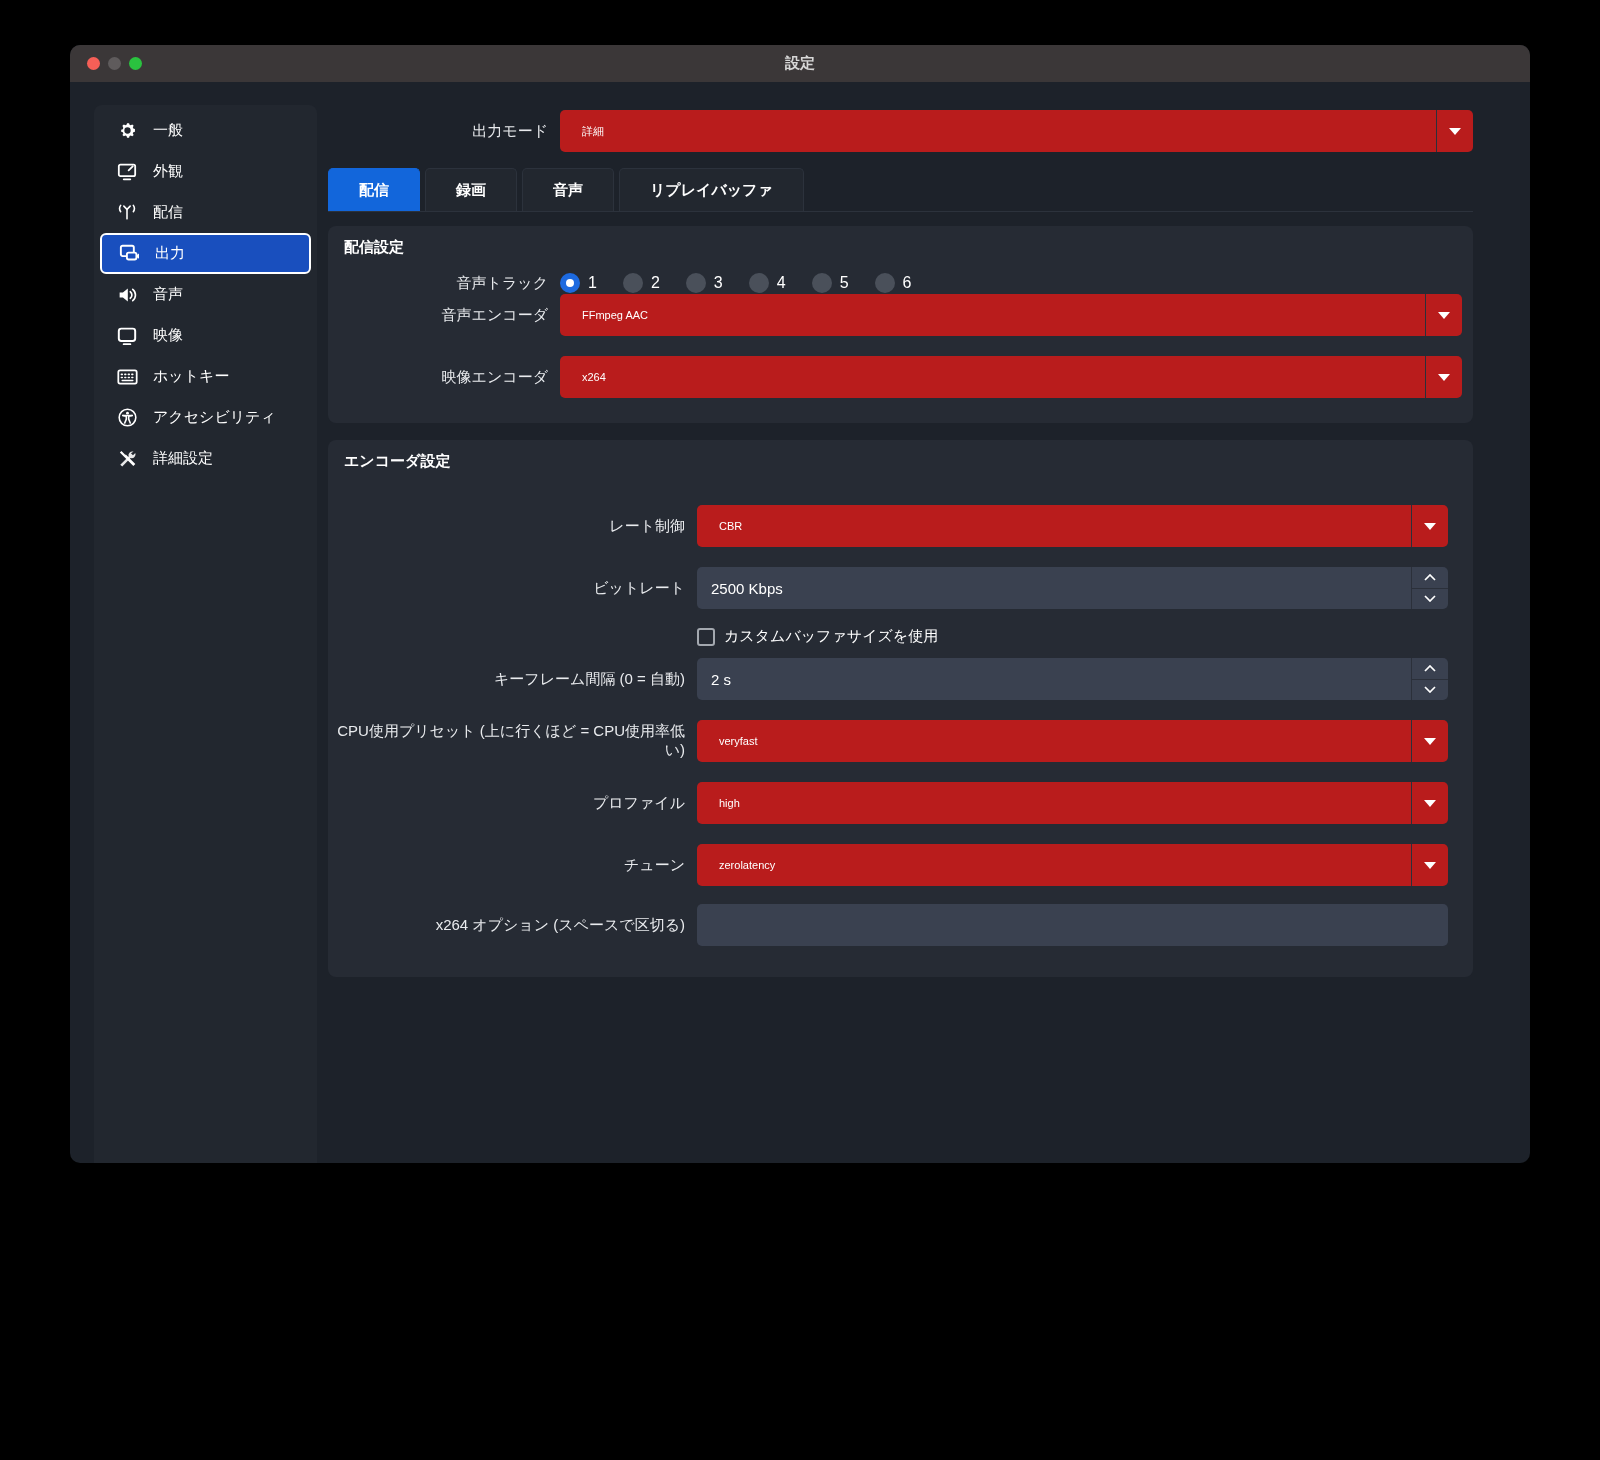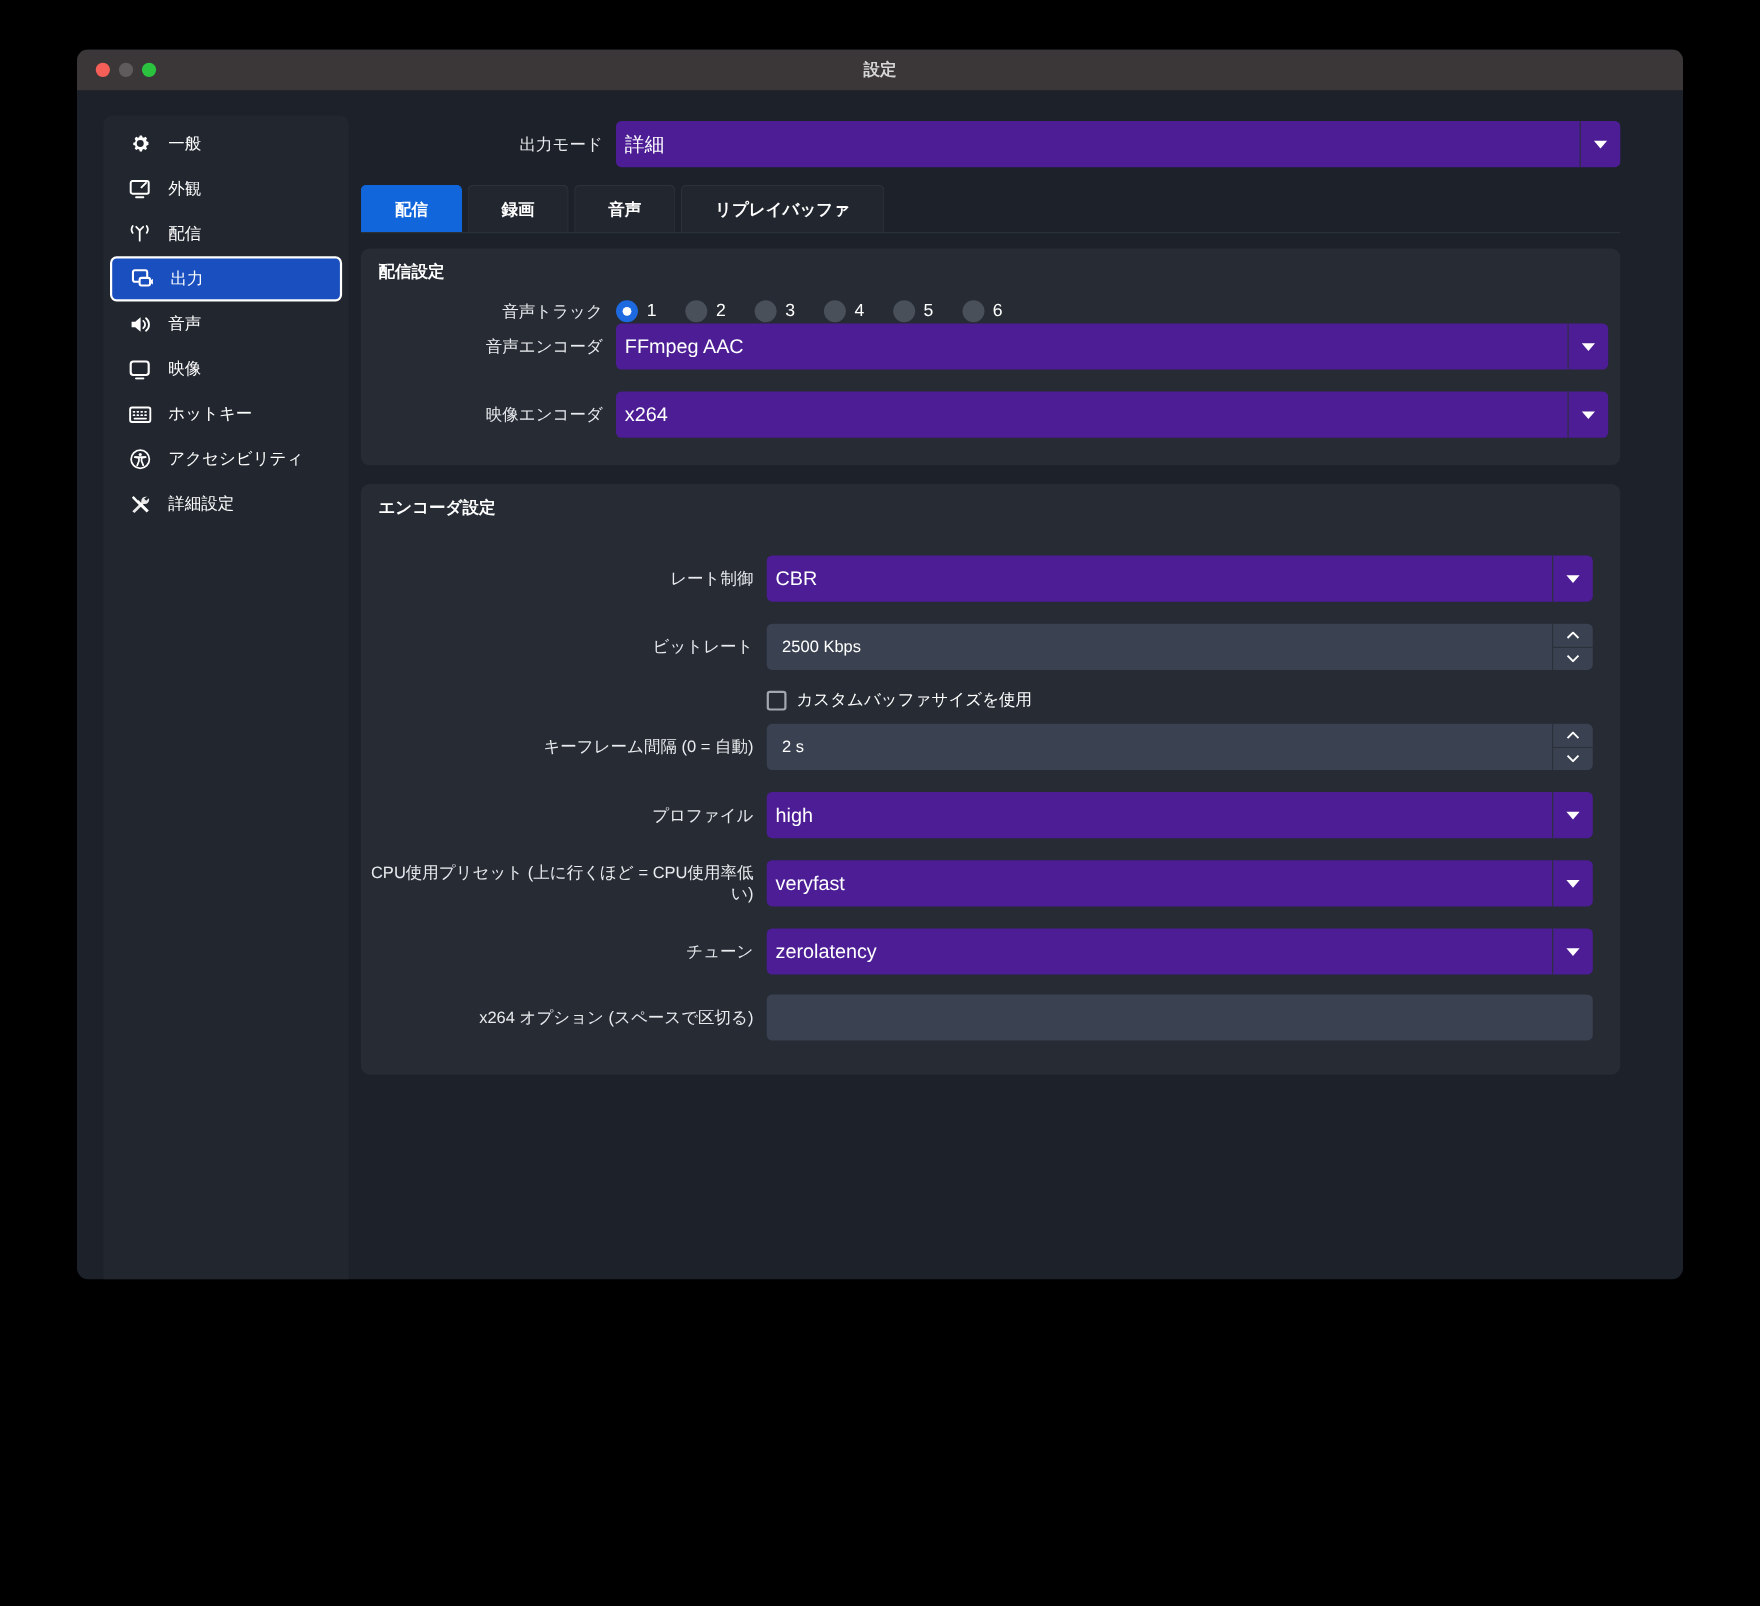--- a/index.html
+++ b/index.html
@@ -52,22 +52,22 @@
   
   .radio-row { margin-top:16px; height:22px; }
   .radios { display:flex; align-items:center; gap:26px; }
   .radio { display:flex; align-items:center; gap:8px; color:#fff; font-size:16px; }
   .rdot { width:20px; height:20px; border-radius:50%; background:#4a505a; position:relative; }
   .radio.checked .rdot { background:#1d6ae0; }
   .radio.checked .rdot::after { content:""; position:absolute; left:6px; top:6px; width:8px; height:8px;
                                 border-radius:50%; background:#fff; }
 
   
-  .select { position:relative; background:#4c1d95; border-radius:5px; height:42px;
-            display:flex; align-items:center; padding:0 50px 0 8px; color:#fff; font-size:18px; }
+  .select { position:relative; background:#b91c1c; border-radius:5px; height:42px;
+            display:flex; align-items:center; padding:0 50px 0 22px; color:#fff; font-size:11px; }
   .arrow-zone { position:absolute; right:0; top:0; width:37px; height:100%;
                 border-left:1px solid #2b303a; display:flex; align-items:center; justify-content:center; }
   .tri-down { width:0; height:0; border-left:6px solid transparent; border-right:6px solid transparent;
               border-top:7px solid #fff; }
 
   
   .spin { position:relative; background:#3a4150; border-radius:5px; height:42px;
           display:flex; align-items:center; padding:0 50px 0 14px; color:#fff; font-size:15px; }
   .spin-btns { position:absolute; right:0; top:0; width:37px; height:100%;
                display:flex; flex-direction:column; border-left:1px solid #2b303a; }
@@ -330,33 +330,33 @@
             <span class="spin-dn">
                 <svg width="12" height="7" viewBox="0 0 12 7" fill="none" stroke="#fff" stroke-width="1.7">
                   <path d="M1 1l5 5 5-5"></path>
                 </svg>
               </span>
           </span>
         </div>
       </div>
 
       <div class="frow mt20">
+        <div class="lbl">CPU使用プリセット (上に行くほど = CPU使用率低い)</div>
+        <div class="select">
+          <span>veryfast</span>
+          <span class="arrow-zone">
+              <span class="tri-down"></span>
+            </span>
+        </div>
+      </div>
+
+      <div class="frow mt20">
         <div class="lbl">プロファイル</div>
         <div class="select">
           <span>high</span>
-          <span class="arrow-zone">
-              <span class="tri-down"></span>
-            </span>
-        </div>
-      </div>
-
-      <div class="frow mt20">
-        <div class="lbl">CPU使用プリセット (上に行くほど = CPU使用率低い)</div>
-        <div class="select">
-          <span>veryfast</span>
           <span class="arrow-zone">
               <span class="tri-down"></span>
             </span>
         </div>
       </div>
 
       <div class="frow mt20">
         <div class="lbl">チューン</div>
         <div class="select">
           <span>zerolatency</span>

